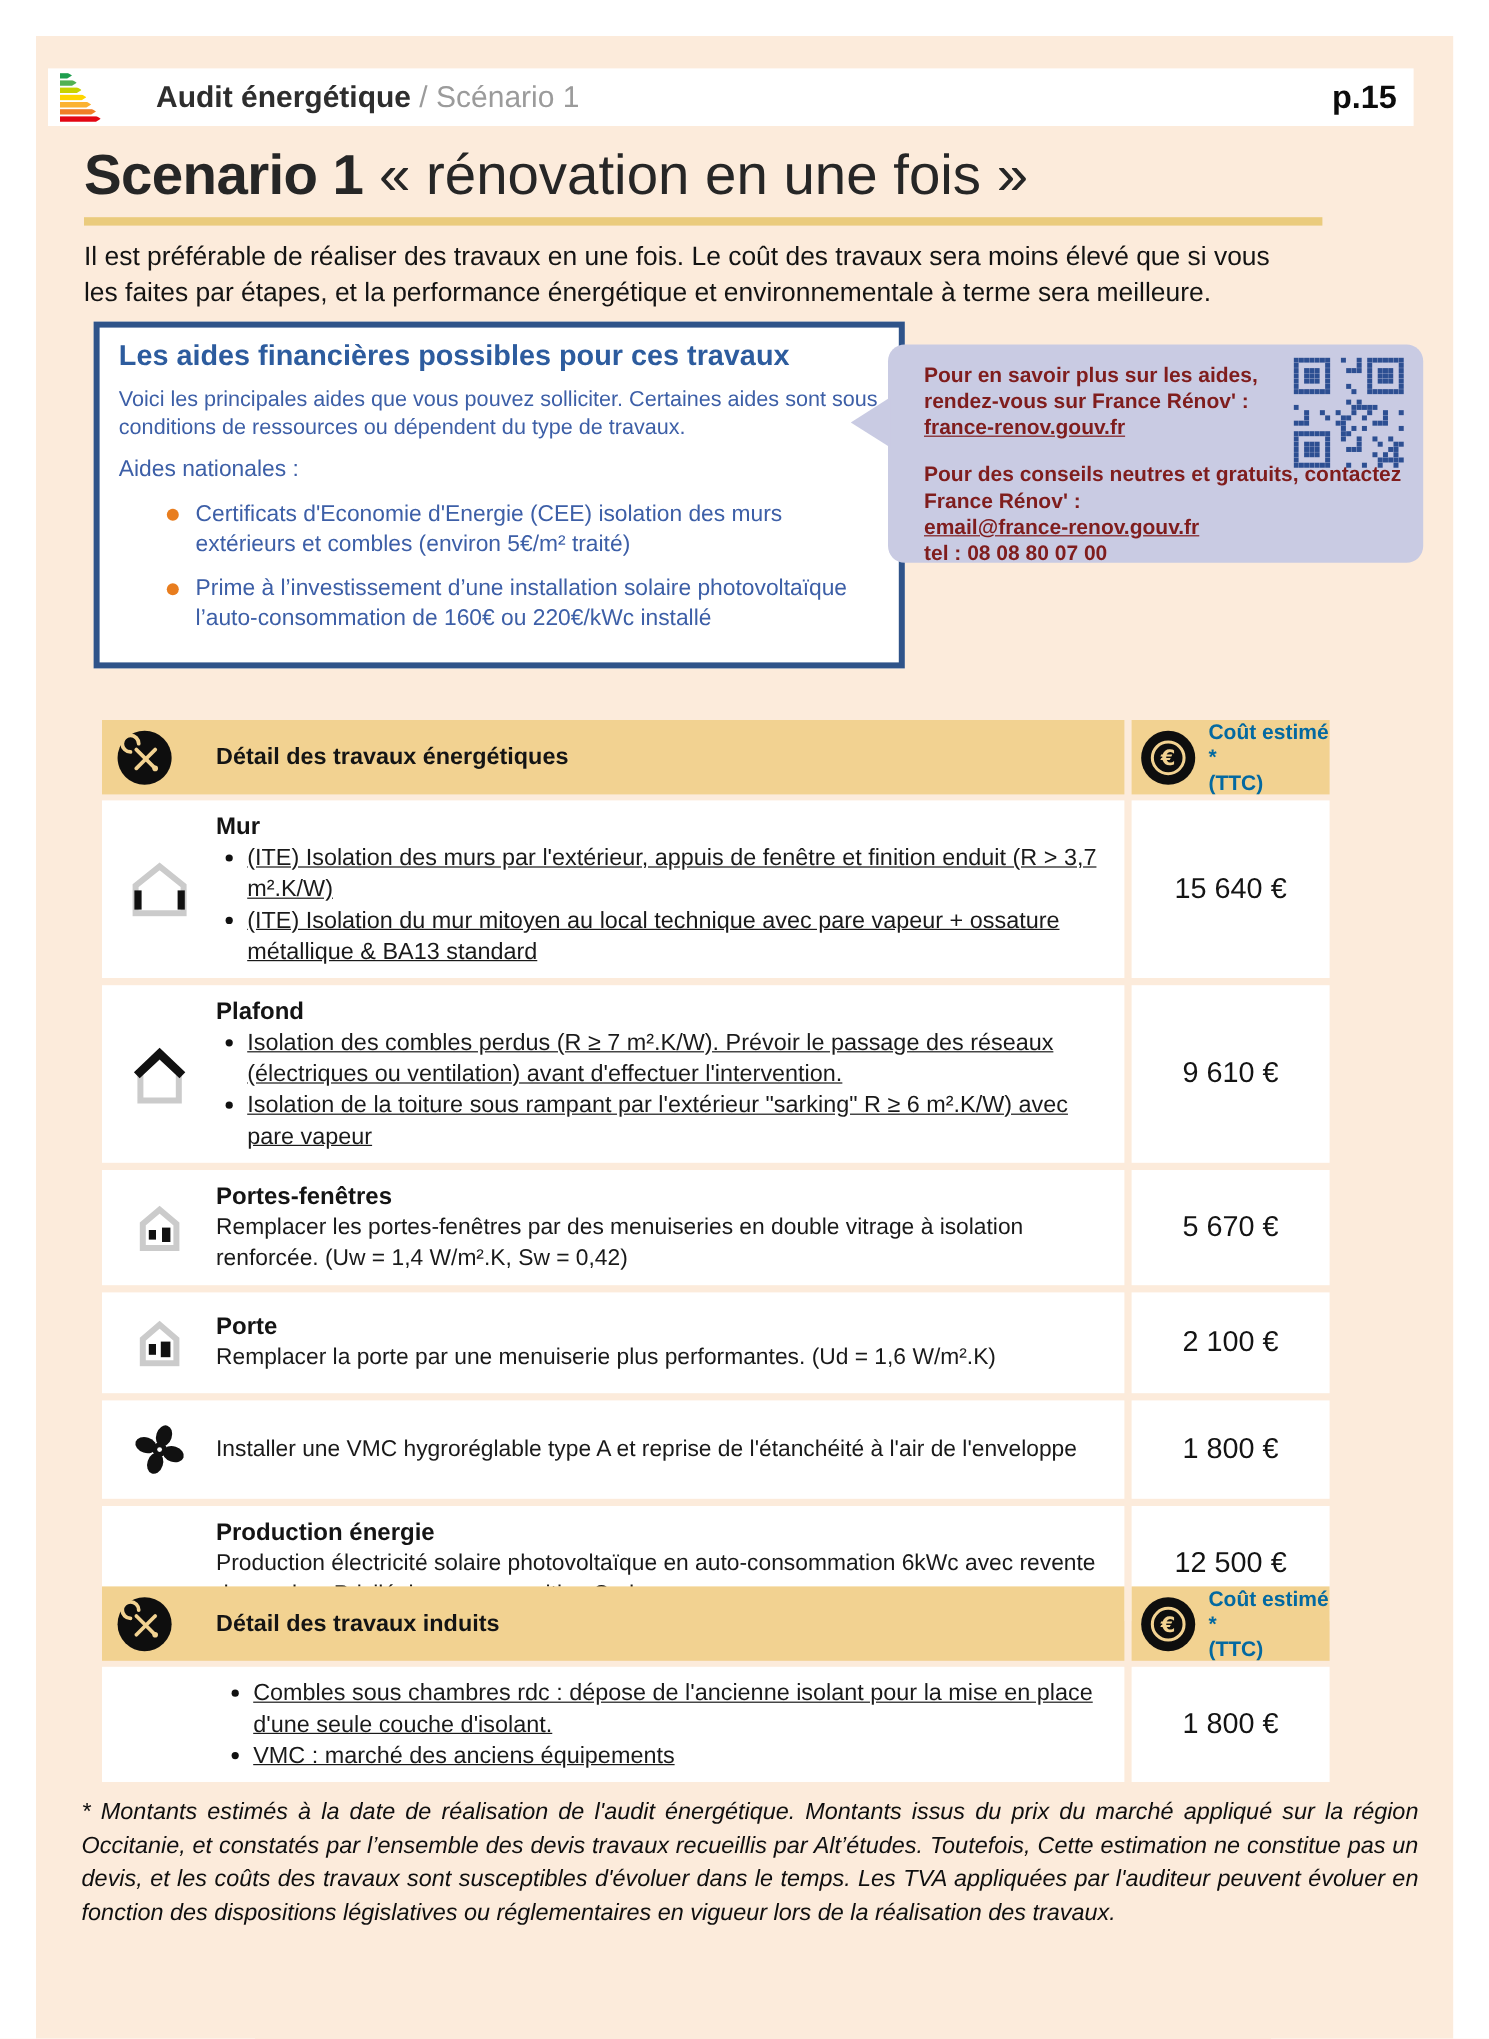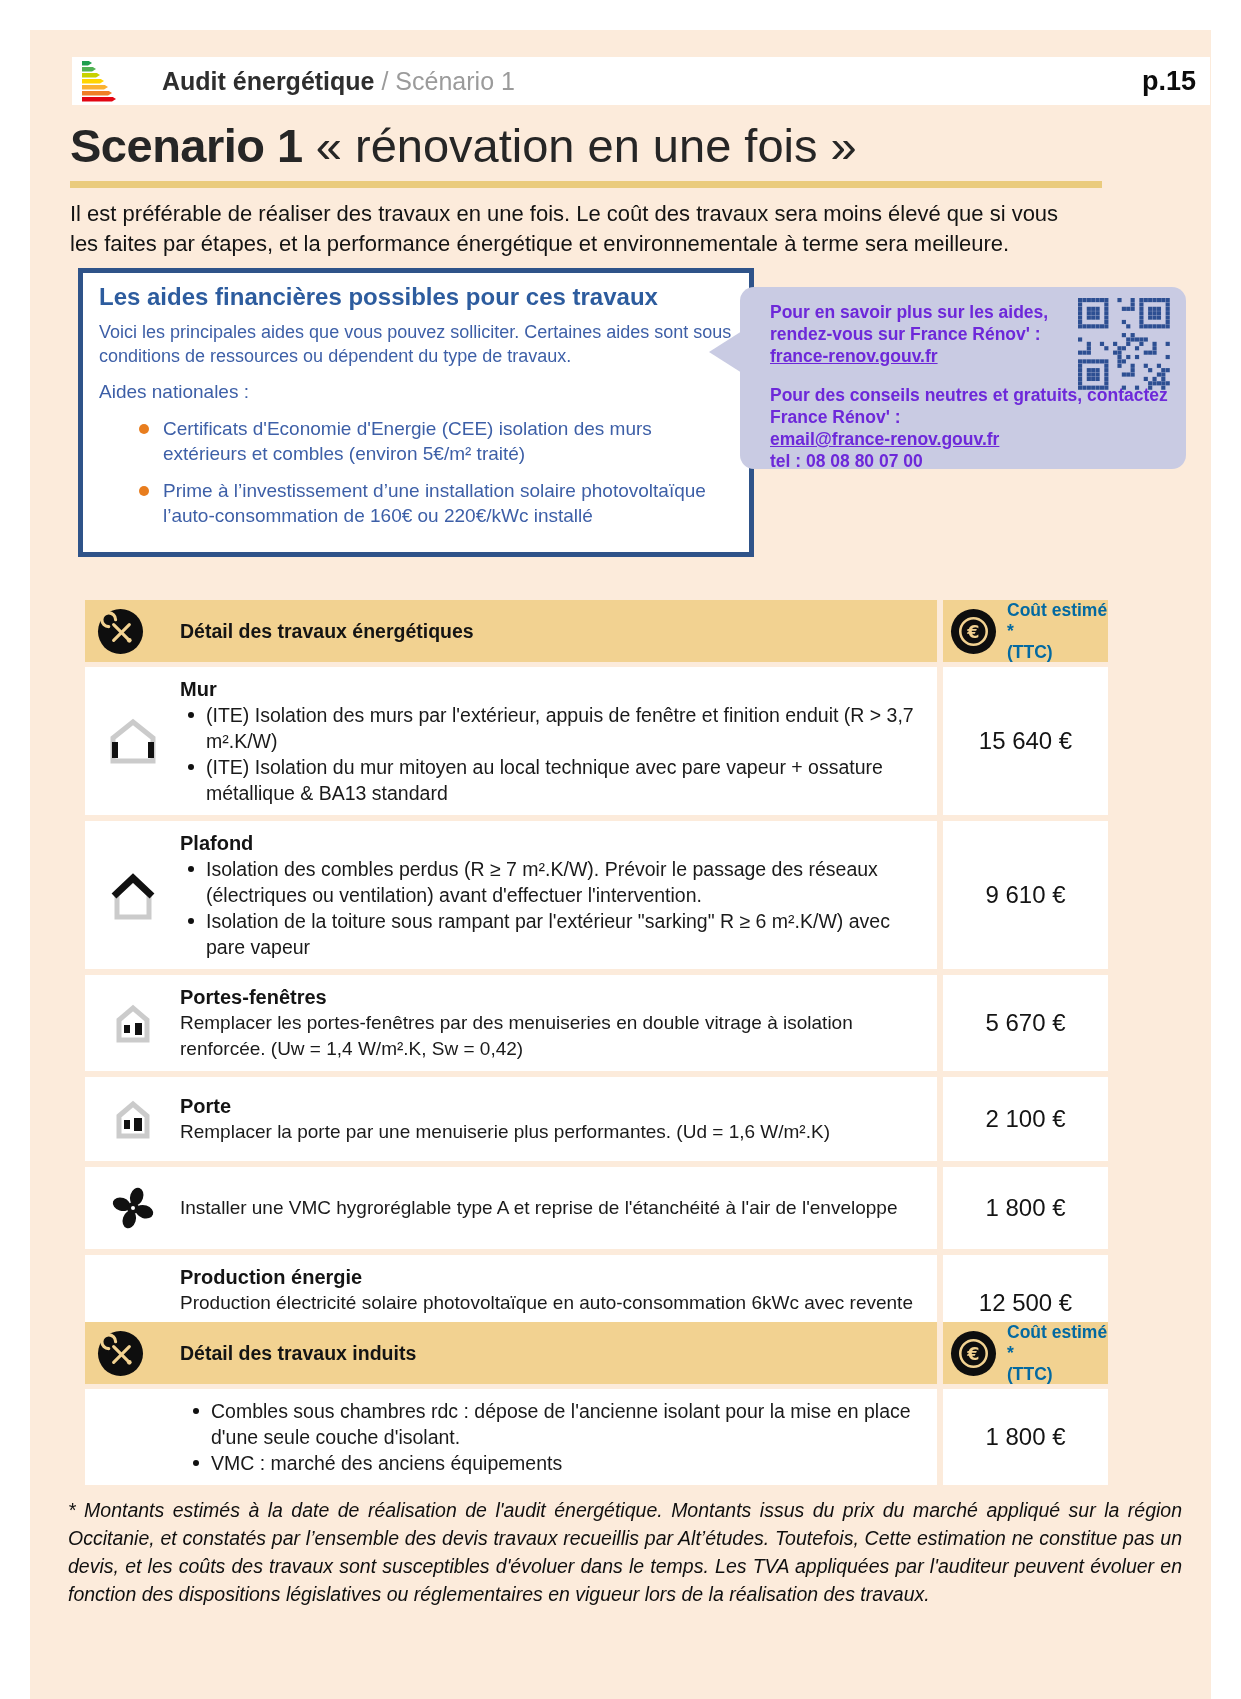--- a/index.html
+++ b/index.html
@@ -2,21 +2,21 @@
 <html lang="fr"><head>
 <meta charset="utf-8">
 <style>
   html,body{margin:0;padding:0;}
   body{width:1241px;height:1699px;position:relative;background:#ffffff;
        font-family:"Liberation Sans",sans-serif;color:#161616;}
   .sheet{position:absolute;inset:0;overflow:hidden;}
   .bg{position:absolute;left:30px;top:30px;width:1181px;height:1669px;background:#FCEBDB;}
 
   
-  .header-band{position:absolute;left:72px;top:57px;width:1138px;height:48px;background:#fff;
+  .header-band{position:absolute;left:40px;top:57px;width:1138px;height:48px;background:#fff;
                display:flex;align-items:center;box-sizing:border-box;padding:0 14px 0 10px;}
   .dpe{display:flex;flex-direction:column;gap:1px;margin-right:46px;}
   .dpe span{display:block;height:5px;
             clip-path:polygon(0 0,calc(100% - 4px) 0,100% 50%,calc(100% - 4px) 100%,0 100%);}
   .breadcrumb{font-size:25px;}
   .breadcrumb .main{font-weight:bold;color:#2e2e2e;}
   .breadcrumb .sub{font-weight:normal;color:#9b9b9b;}
   .page-num{margin-left:auto;font-size:27px;font-weight:bold;color:#0c0c0c;}
 
   
@@ -35,21 +35,21 @@
   ul.aides{margin:13px 0 0 0;padding:0;list-style:none;}
   ul.aides li{position:relative;padding-left:64px;font-size:19px;line-height:25px;color:#3D5FA7;margin-bottom:12px;}
   ul.aides li::before{content:"";position:absolute;left:40px;top:8px;width:10px;height:10px;border-radius:50%;background:#E87D1E;}
   ul.aides b{font-weight:normal;}
 
   
   .bubble{position:absolute;left:740px;top:287px;width:446px;height:182px;background:#C9CBE3;
           border-radius:14px;box-sizing:border-box;padding:14px 12px 0 30px;}
   .bubble::before{content:"";position:absolute;left:-31px;top:44px;width:0;height:0;
           border-top:21px solid transparent;border-bottom:21px solid transparent;border-right:33px solid #C9CBE3;}
-  .bubble p{margin:0;font-size:17.5px;line-height:22px;font-weight:bold;color:#6d28d9;}
+  .bubble p{margin:0;font-size:17.5px;line-height:22px;font-weight:bold;color:#7f1d1d;}
   .bubble p.narrow{width:322px;}
   .bubble .gap{height:17px;}
   .bubble .link{text-decoration:underline;cursor:pointer;}
   .qr{position:absolute;left:338px;top:11px;width:92px;height:92px;}
 
   
   .etable{position:absolute;left:85px;width:1023px;}
   .table1{top:600px;}
   .table2{top:1322px;}
   .t-header{display:flex;gap:6px;}
@@ -59,21 +59,21 @@
   .hl .label{margin-left:36px;font-size:19.5px;font-weight:bold;color:#141414;}
   .cost-label{font-size:17.5px;font-weight:bold;line-height:21px;color:#0369a1;}
   .t-body{display:flex;flex-direction:column;gap:6px;margin-top:5px;}
   .t-row{display:flex;gap:6px;}
   .cell-main{width:852px;background:#fff;display:flex;align-items:center;box-sizing:border-box;padding:9px 18px 9px 0;}
   .icon-cell{width:95px;display:flex;align-items:center;justify-content:center;flex:none;}
   .row-text{flex:1;}
   .row-title{font-size:20px;font-weight:bold;line-height:26px;color:#141414;}
   .row-body{font-size:19px;line-height:26px;color:#1a1a1a;}
   ul.row-bullets{margin:0;padding:0;list-style:none;}
-  ul.row-bullets li{position:relative;padding-left:26px;font-size:19.5px;line-height:26px;color:#1a1a1a;}
+  ul.row-bullets li{position:relative;padding-left:26px;font-size:19.5px;line-height:26px;color:#1a1a1a;text-decoration:underline;}
   ul.row-bullets li::before{content:"";position:absolute;left:8px;top:10px;width:6px;height:6px;border-radius:50%;background:#111;}
   .cell-cost{flex:1;background:#fff;display:flex;align-items:center;justify-content:center;
              font-size:24px;color:#141414;}
   .t2-main{padding-left:100px;}
 
   
   .footnote{position:absolute;left:68px;top:1496px;width:1114px;font-size:19.5px;line-height:28px;
             font-style:italic;color:#0f0f0f;text-align:justify;}
 </style>
 </head>

